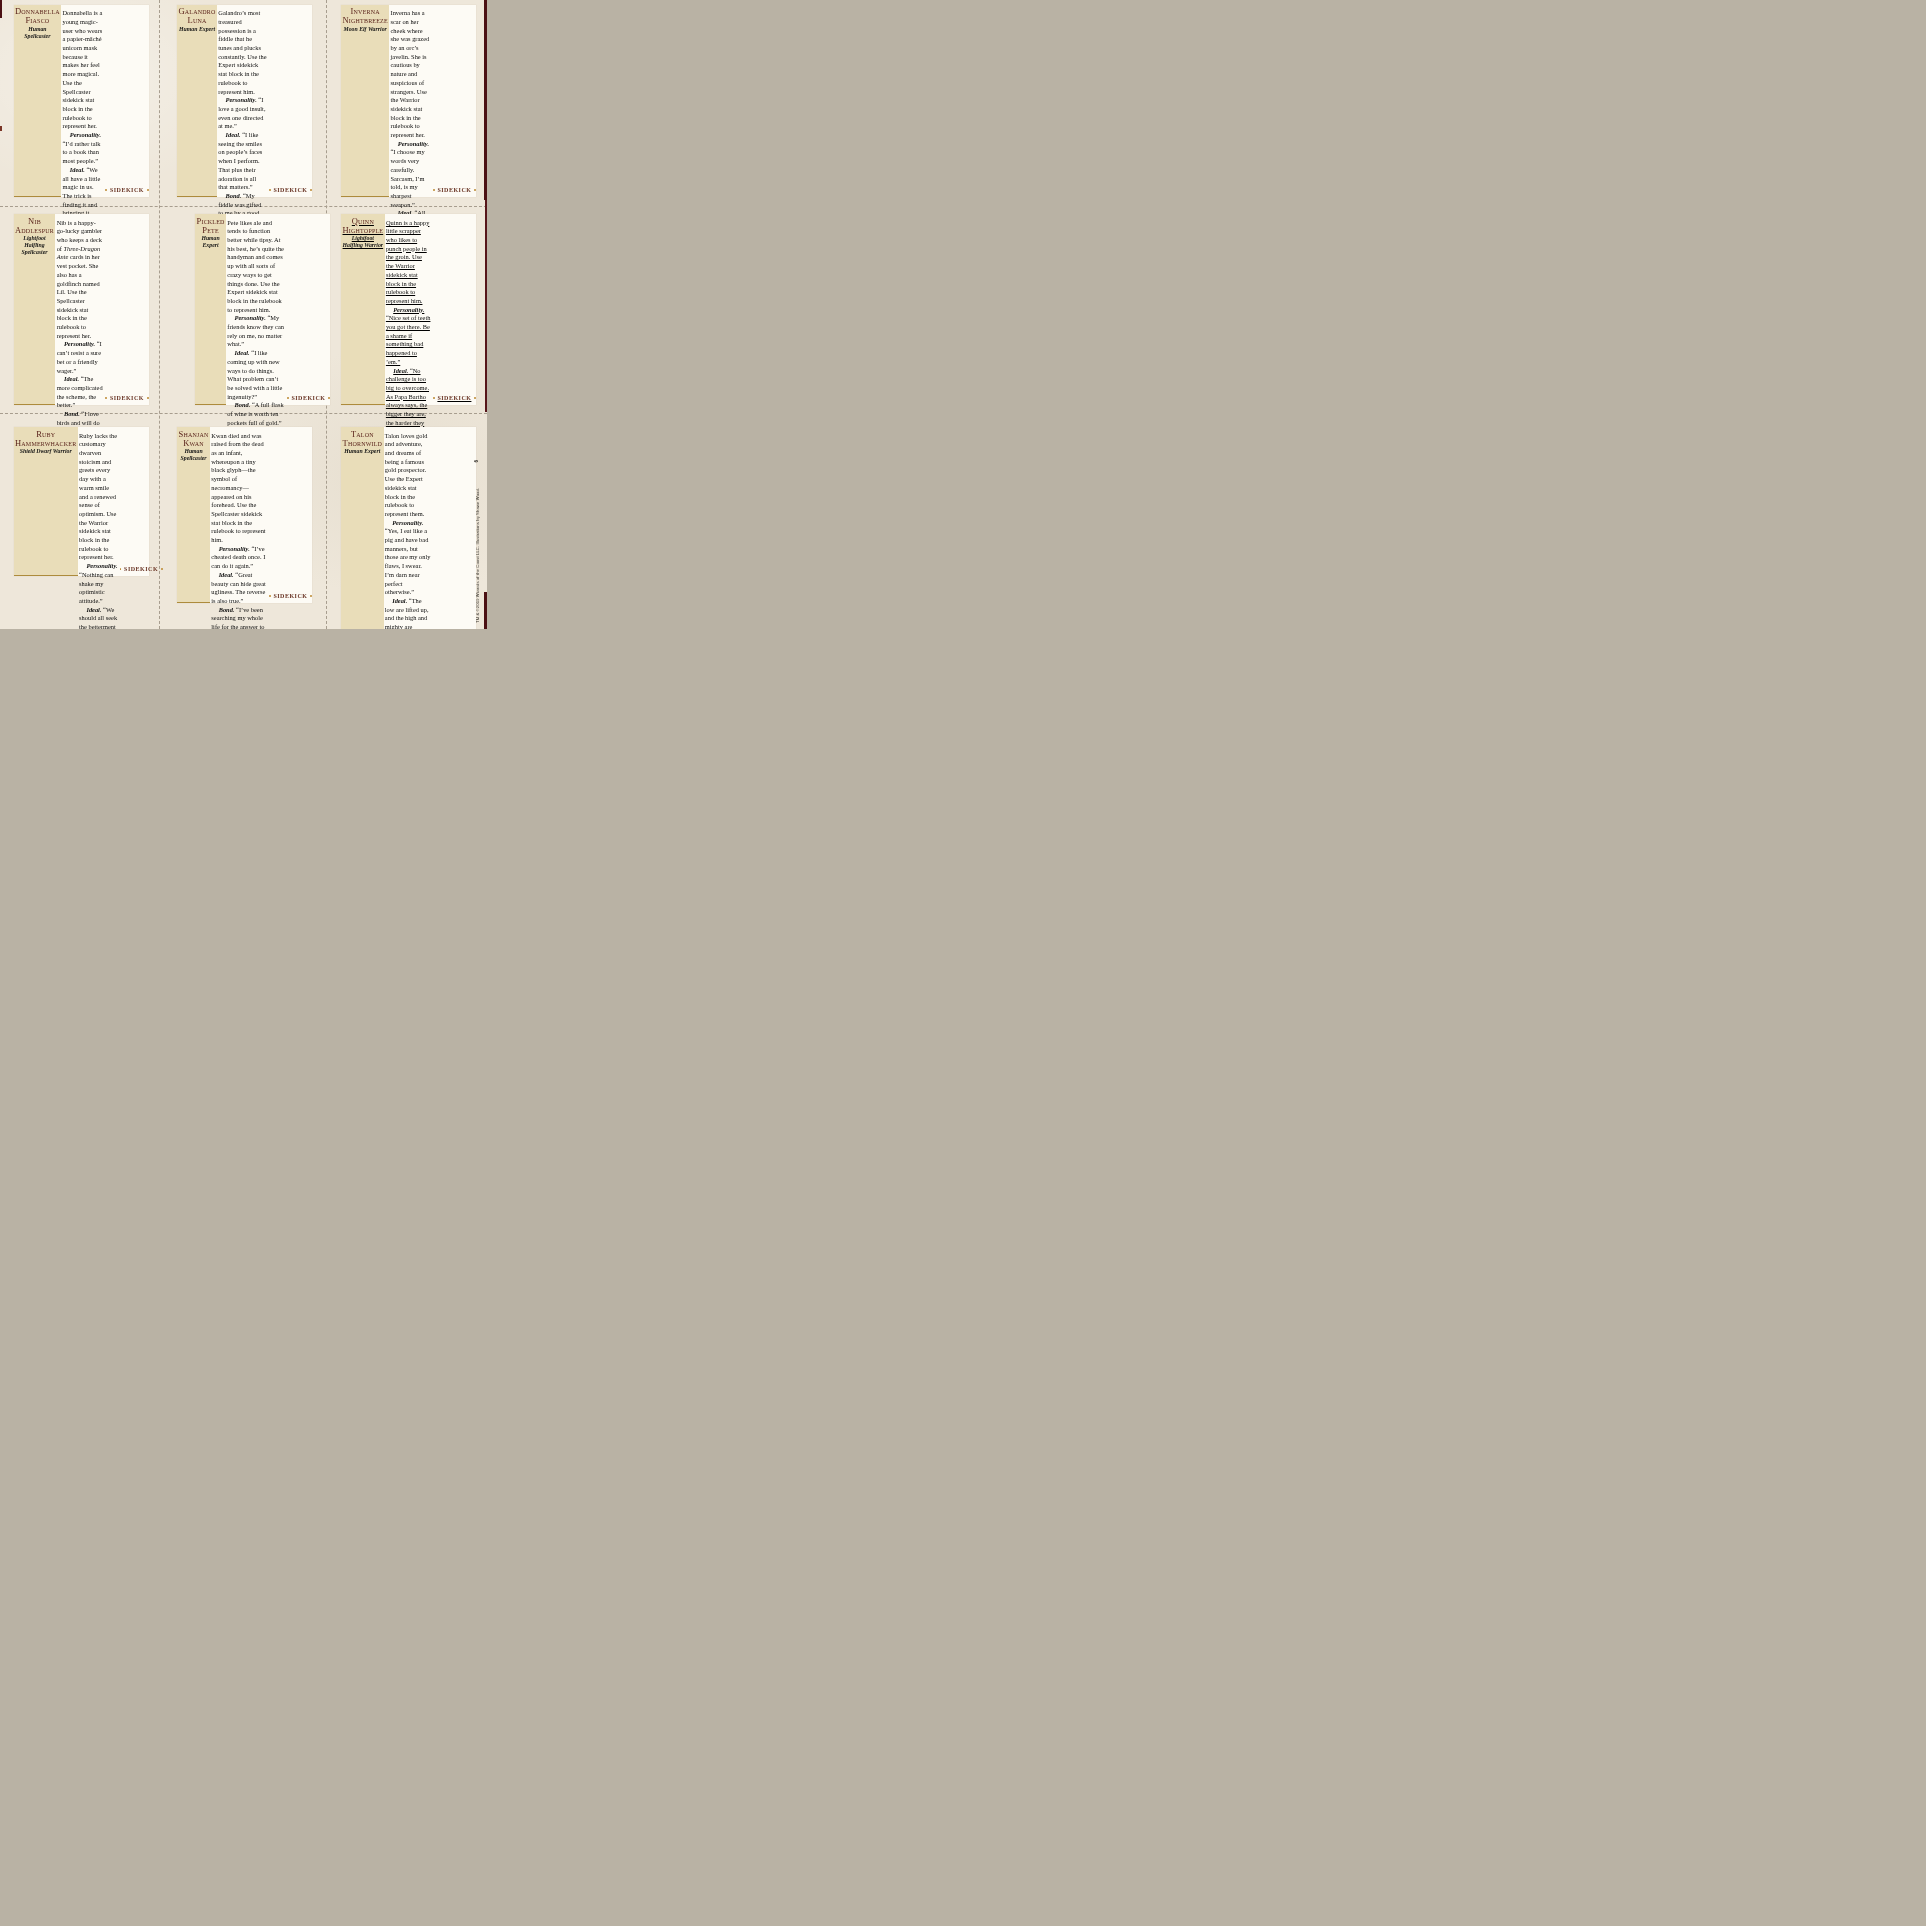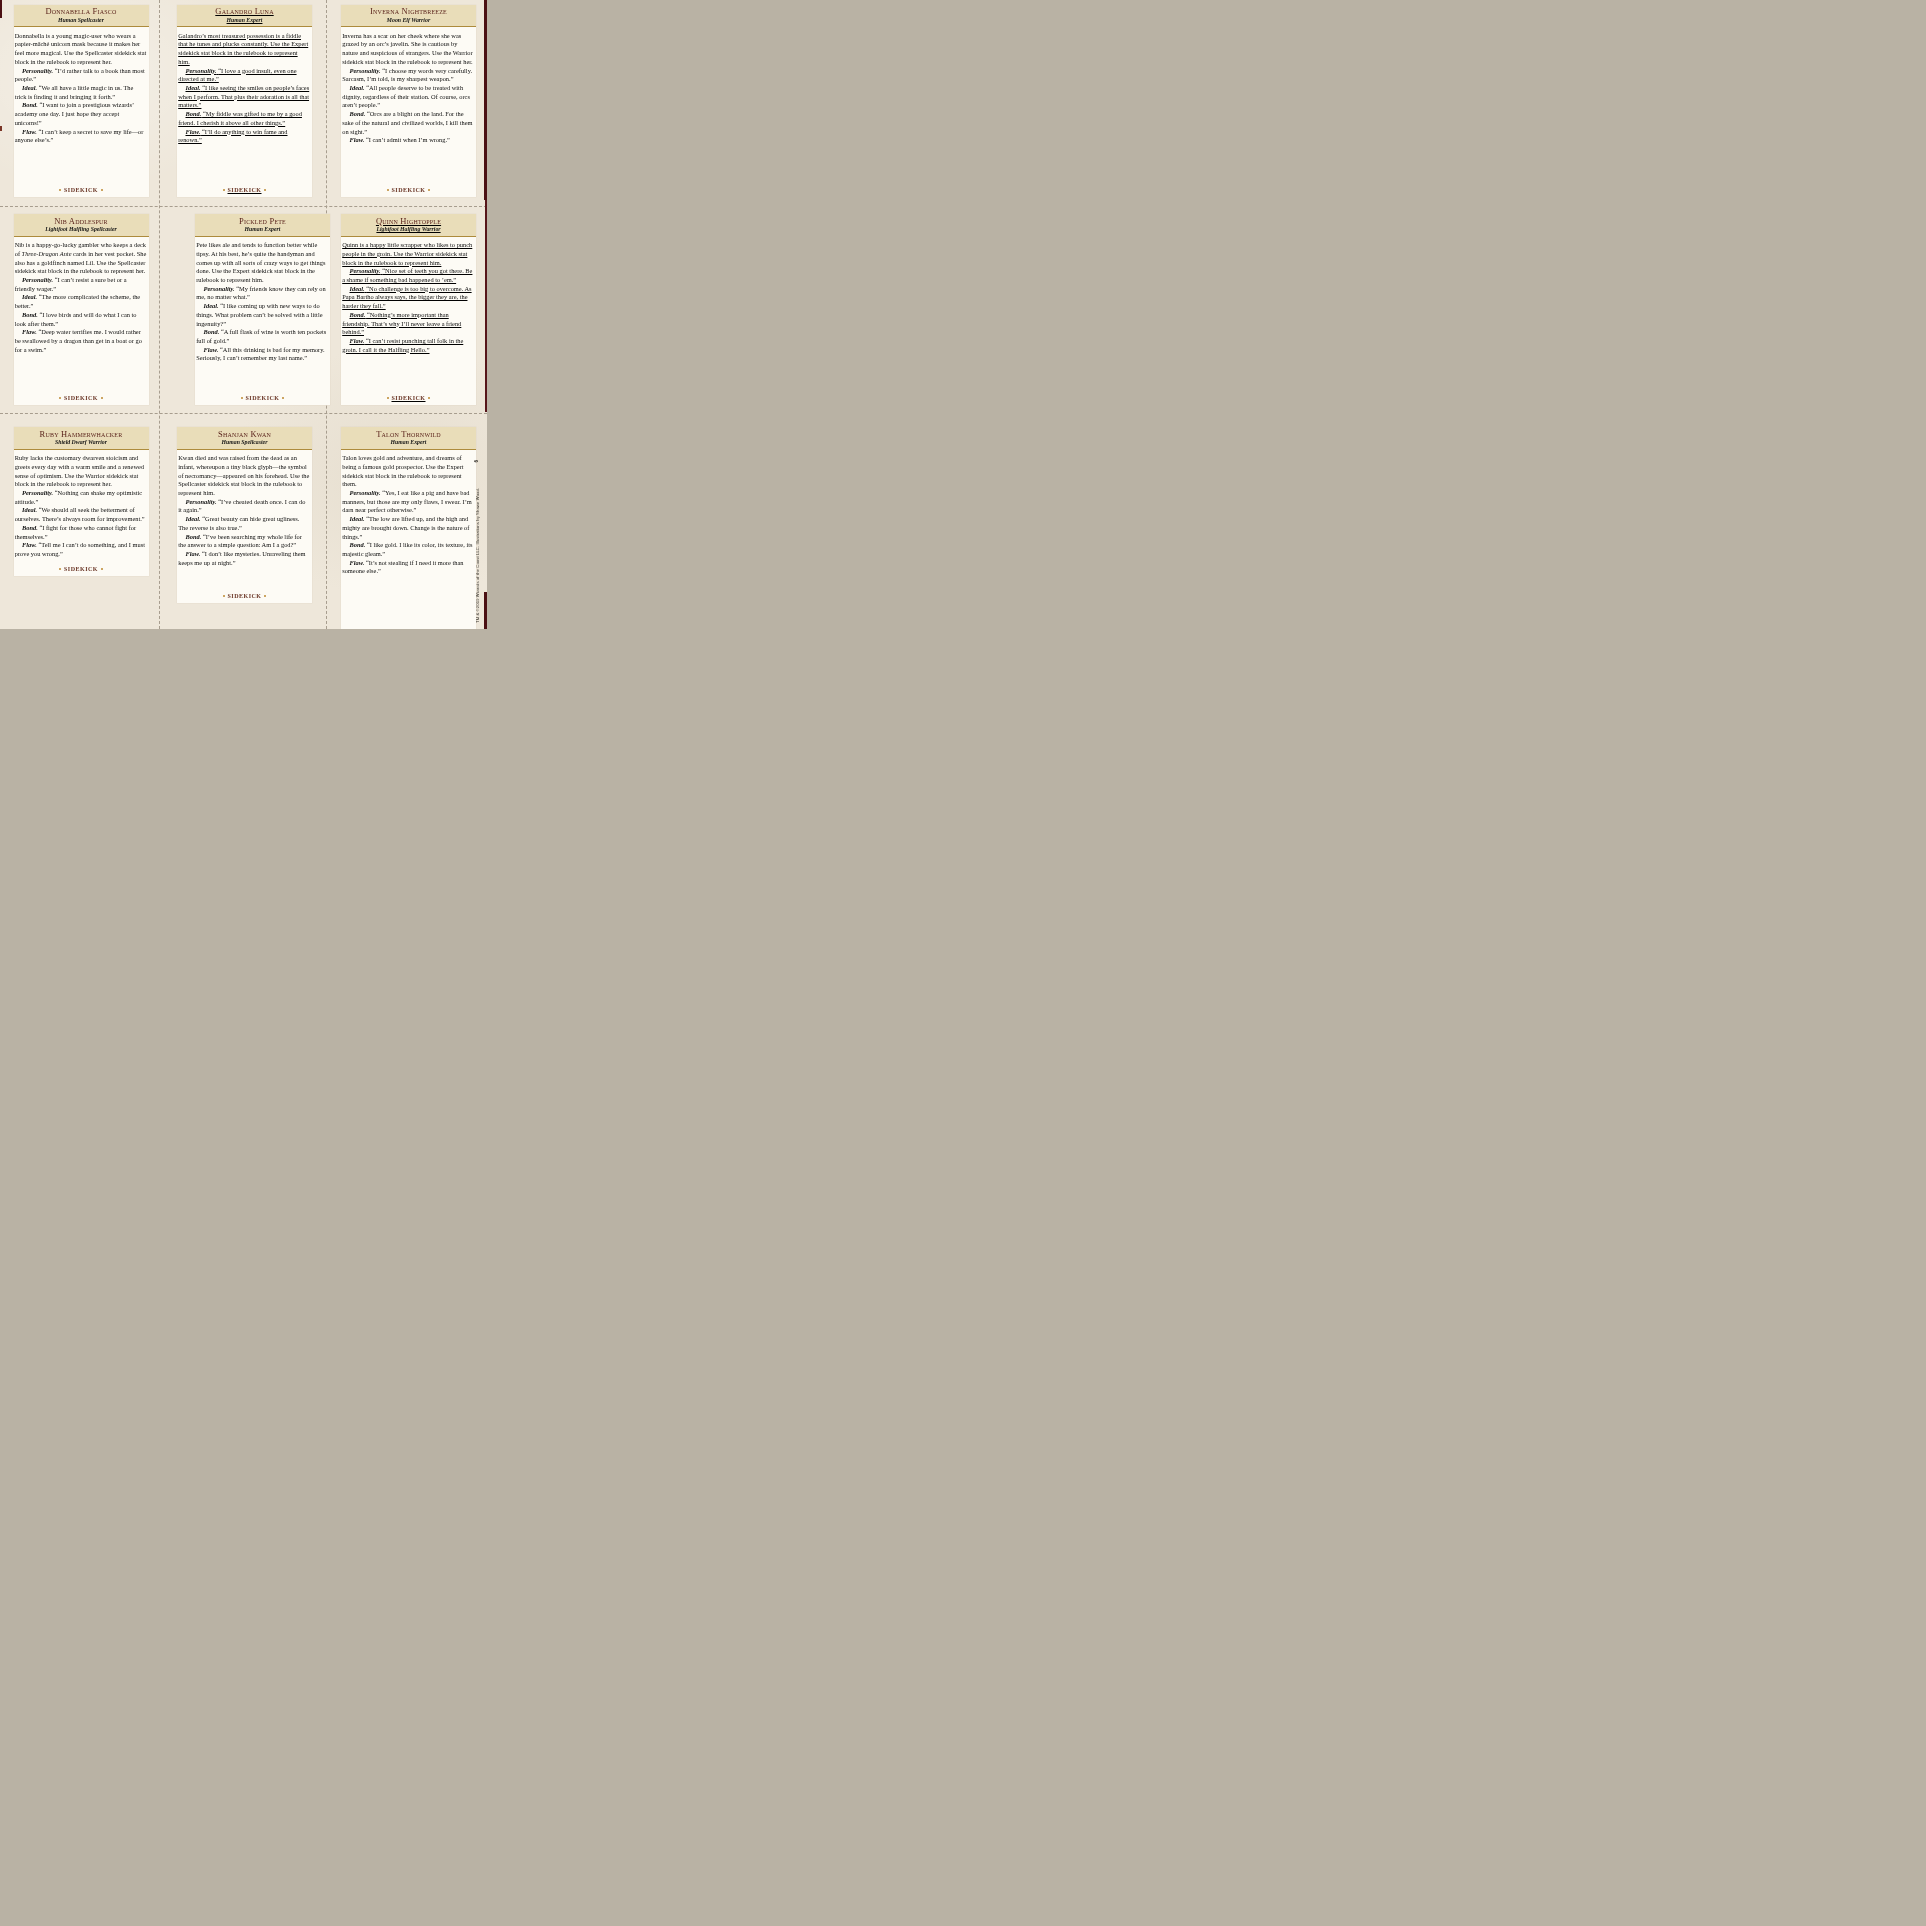--- a/index.html
+++ b/index.html
@@ -19,30 +19,30 @@
   
   .edge { position:absolute; }
   #edge-right-top    { right:0; top:0;      width:3.5px; height:200px; background:#4b1013; }
   #edge-right-mid    { right:0; top:200px;  width:2.3px; height:212px; background:#561519; }
   #edge-right-bottom { right:0; top:592px; width:3.5px; height:37px;  background:#4b1013; }
   #edge-left-top     { left:0;  top:0;      width:2.3px; height:17.7px;  background:#4b1013; }
   #edge-left-dash    { left:0;  top:126px;  width:1.5px; height:5.4px;  background:#7a3526; }
   
   .card-slot { position:absolute; width:135px; }
   #slot-1 { left:13.5px;  top:4.6px;   height:192px; }
-  #slot-2 { left:177px; top:4.6px;   height:192px;text-decoration:underline; }
+  #slot-2 { left:177px; top:4.6px;   height:192px; }
   #slot-3 { left:341px; top:4.6px;   height:192px; }
   #slot-4 { left:13.5px;  top:214px;  height:191px; }
   #slot-5 { left:195px; top:214px;  height:191px; }
   #slot-6 { left:341px; top:214px;  height:191px;text-decoration:underline; }
   #slot-7 { left:13.5px;  top:427px; height:149px; }
   #slot-8 { left:177px; top:427px; height:176px; }
   #slot-9 { left:341px; top:427px; height:244px; }
   .card {
-    width:100%; height:100%; display:flex; flex-direction:column;
+    width:100%; height:100%; display:flex; flex-direction:row;
     background:#fdfbf5; box-shadow:0 0 0 0.4px rgba(90,70,40,0.06);
   }
   .band {
     background:#e9ddb9; border-bottom:1.2px solid #ad8b3c;
     text-align:center; padding:2.7px 1.5px 2.3px;
   }
   .card-name {
     margin:0; font-size:8.5px; line-height:9.2px; font-weight:400;
     font-variant:small-caps; letter-spacing:0.2px; color:#5b241c;
   }

